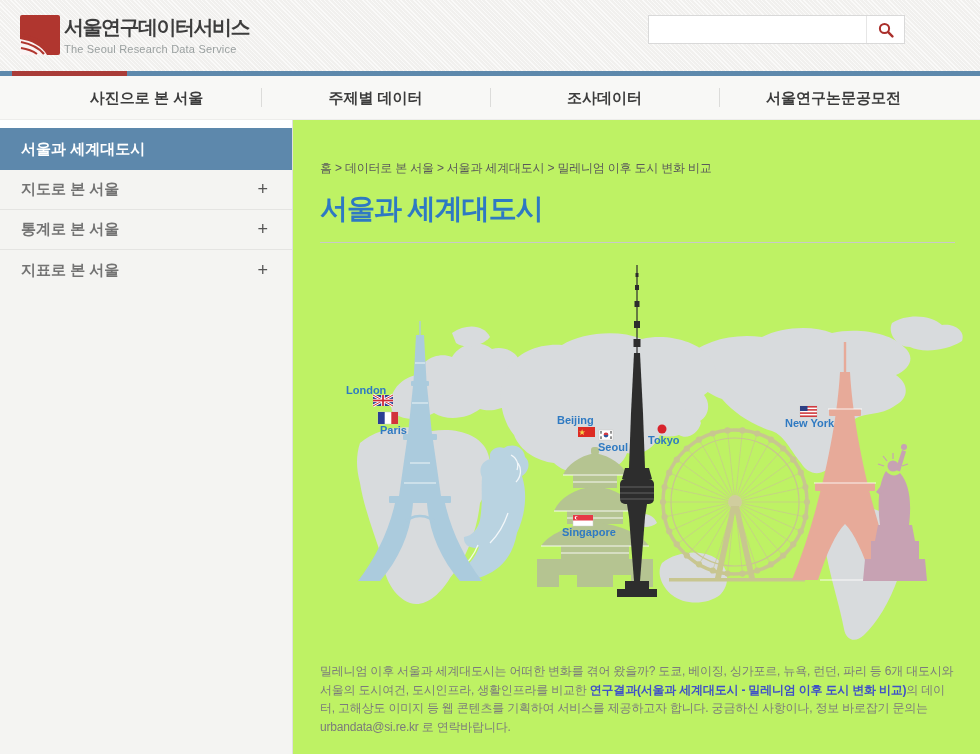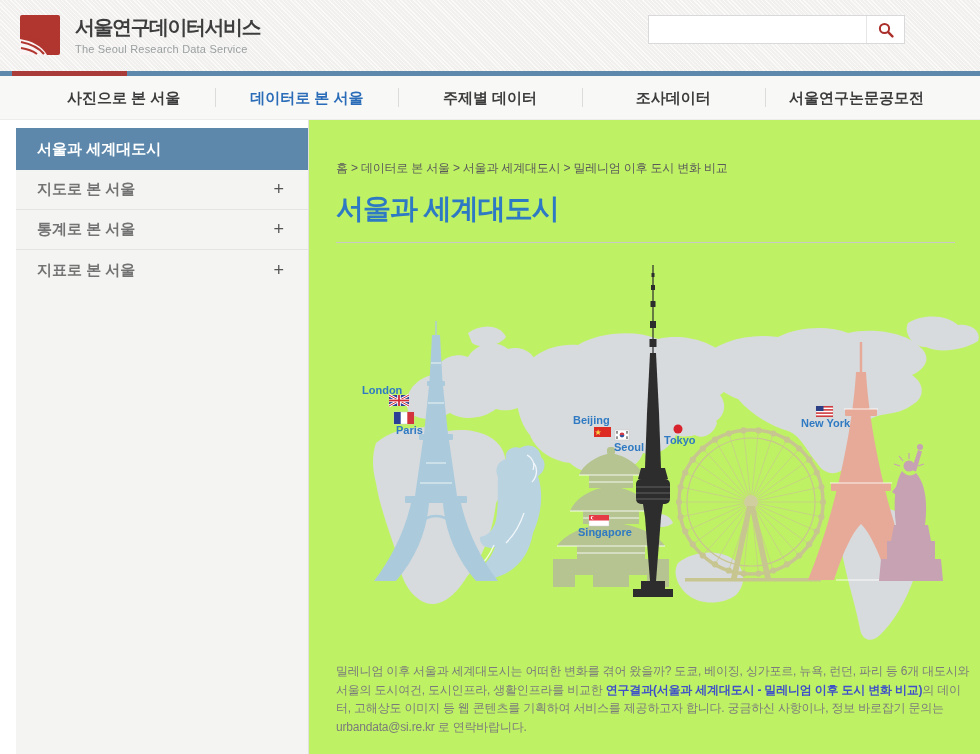--- a/index.html
+++ b/index.html
@@ -6,37 +6,37 @@
   html,body { margin:0; padding:0; }
   body {
     width:980px; height:754px; overflow:hidden; background:#fff;
     font-family:"Liberation Sans", sans-serif;
   }
   
   .header {
     height:71px; background:#f4f3f1; position:relative;
     background-image: repeating-linear-gradient(45deg, rgba(255,255,255,.55) 0 1px, rgba(0,0,0,.012) 1px 3px);
   }
-  .logo { position:absolute; left:20px; top:15px; display:flex; align-items:center; gap:15px; cursor:pointer; }
+  .logo { position:absolute; left:20px; top:15px; display:flex; align-items:center; gap:4px; cursor:pointer; }
   .logo-box { width:40px; height:40px; }
   .logo-title { font-size:20px; font-weight:bold; color:#3d3d3d; letter-spacing:-1.5px; line-height:1.1; }
   .logo-sub   { font-size:11px; color:#9aa0a0; margin-top:5px; letter-spacing:.2px; }
   .search { position:absolute; right:75px; top:15px; width:257px; height:29px; background:#fff; border:1px solid #d9d9d9; display:flex; }
   .search input { flex:1; border:0; outline:0; padding:0 10px; font-size:13px; color:#444; background:transparent; }
   .search-btn { width:38px; border:0; background:#fff; border-left:1px solid #e6e6e6; cursor:pointer; display:flex; align-items:center; justify-content:center; padding:0; }
   
   .topbar { height:5px; background:#5e89ac; position:relative; }
   .topbar-red { position:absolute; left:12px; top:0; width:115px; height:5px; background:#a93c38; }
   
   .nav { height:44px; background:#f8f8f6; display:flex; align-items:stretch; padding:0 32px; border-bottom:1px solid #ededeb; }
   .nav-item { flex:1; text-align:center; font-size:15px; font-weight:bold; color:#3c3c3c; line-height:43px; position:relative; cursor:pointer; white-space:nowrap; }
   .nav-item + .nav-item::before { content:""; position:absolute; left:0; top:12px; width:1px; height:19px; background:#dcdcda; }
   .nav-item.active { color:#2a6cb8; }
   
-  .layout { display:flex; height:634px;padding-left:16px; }
+  .layout { display:flex; height:634px; }
   .sidebar { width:293px; flex-shrink:0; border-right:1px solid #e0e0de;
              background:linear-gradient(#ffffff 0, #ffffff 8px, #f4f4f2 8px); }
   .side-active { margin-top:8px; height:42px; line-height:42px; background:#5d88ac; color:#fff;
                  font-size:15px; font-weight:bold; padding-left:21px; cursor:pointer; }
   .side-item { height:40px; display:flex; align-items:center; justify-content:space-between;
                padding:0 24px 0 21px; font-size:15px; font-weight:bold; color:#737373; cursor:pointer; }
   .side-item:not(:last-child) { border-bottom:1px solid #e4e4e2; }
   .side-plus { font-size:18px; font-weight:normal; color:#555; }
   
   .main { flex:1; padding:40px 25px 0 27px; overflow:hidden; background:#bef264; }
@@ -75,21 +75,20 @@
     </button>
   </div>
 </div>
 
 <div class="topbar">
   <div class="topbar-red"></div>
 </div>
 
 <div class="nav">
   <div class="nav-item">사진으로 본 서울</div>
-  <div class="nav-item active">데이터로 본 서울</div>
   <div class="nav-item">주제별 데이터</div>
   <div class="nav-item">조사데이터</div>
   <div class="nav-item">서울연구논문공모전</div>
 </div>
 
 <div class="layout">
 
   <div class="sidebar">
     <div class="side-active">서울과 세계대도시</div>
     <div class="side-item">

